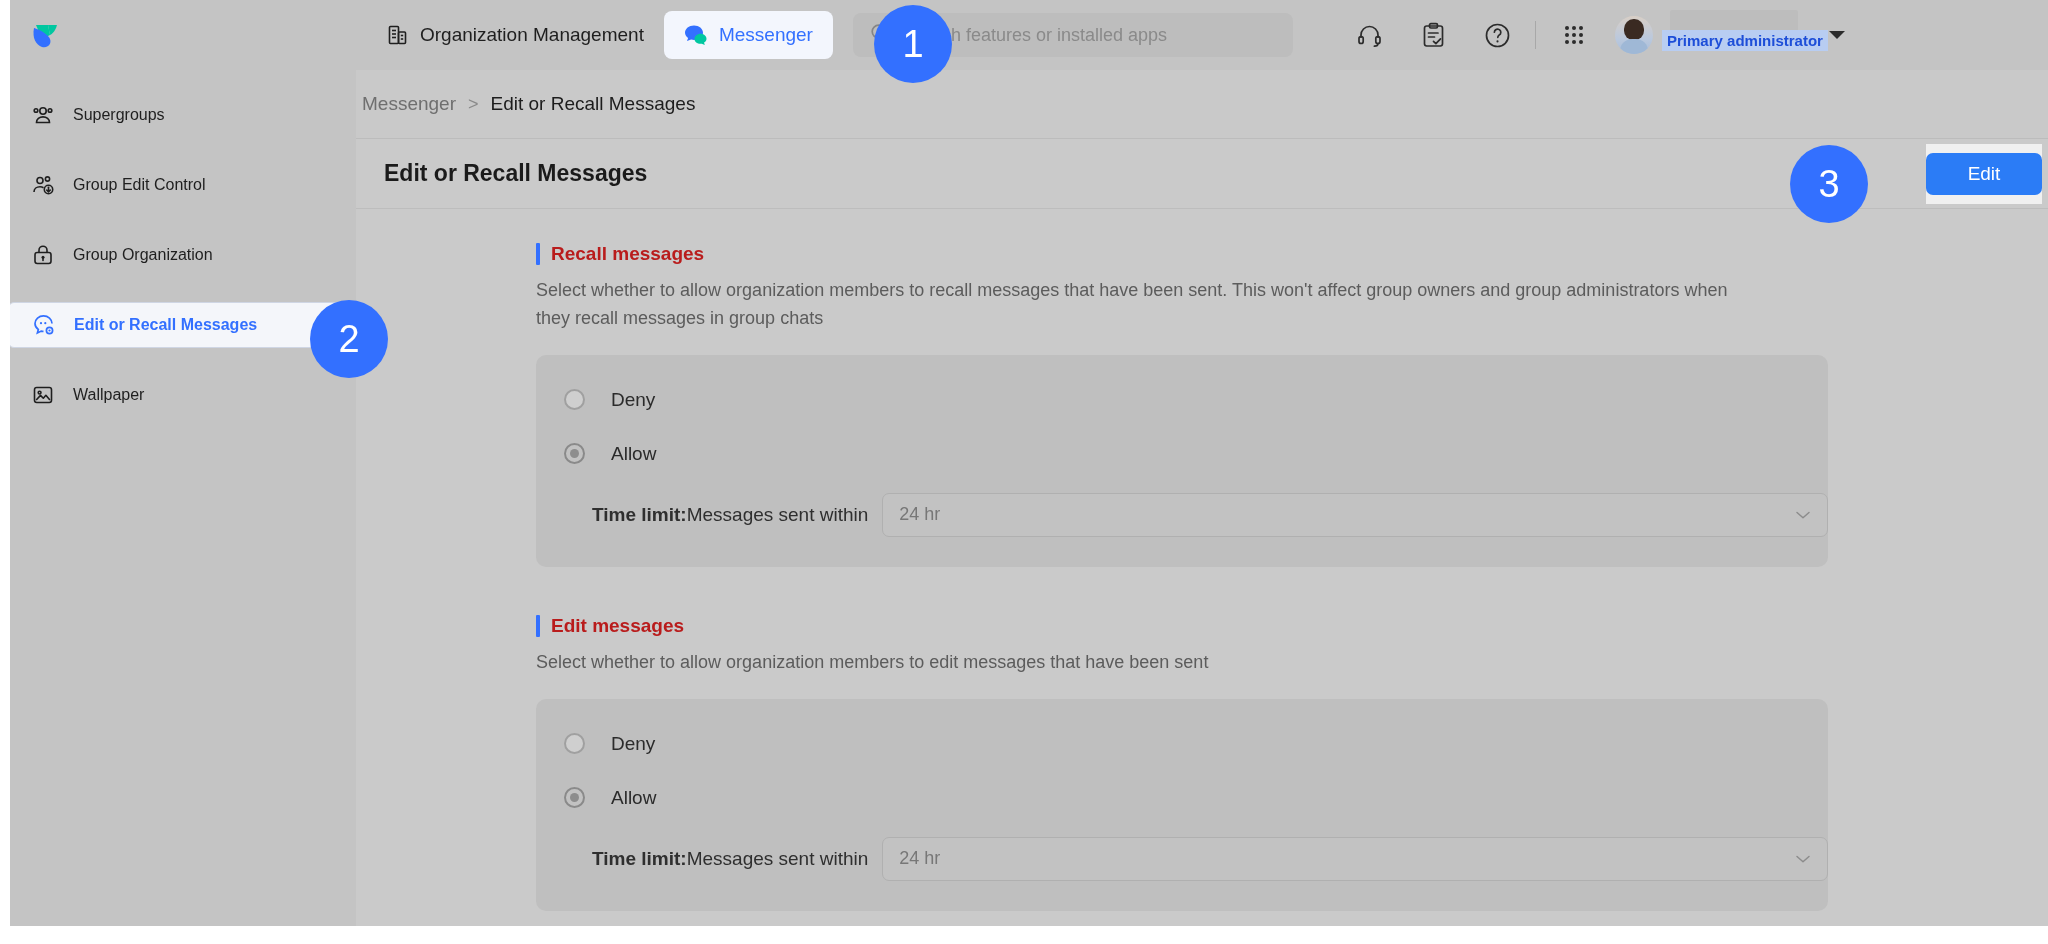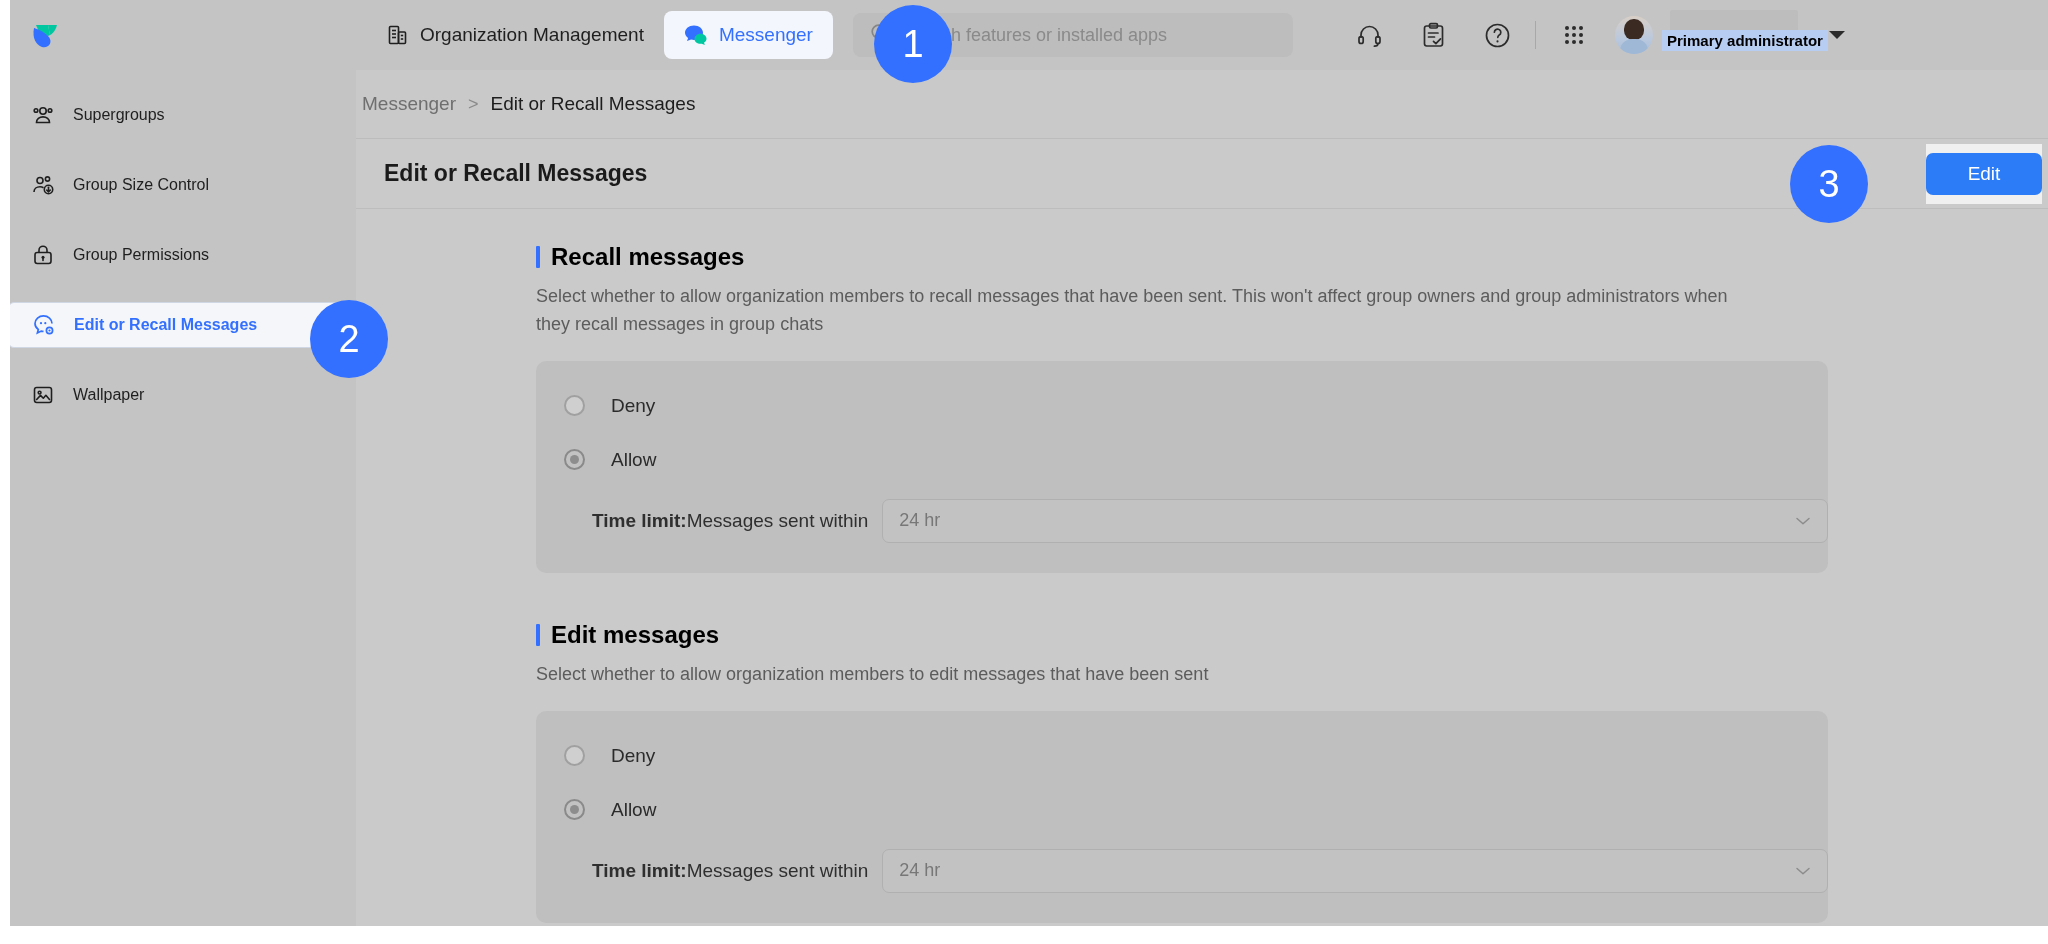--- a/index.html
+++ b/index.html
@@ -76,21 +76,21 @@
   }
   .user-chip-area {
     position: relative; width: 148px; height: 70px;
   }
   .user-redact {
     position: absolute; left: 8px; top: 10px;
     width: 128px; height: 29px; background: #bdbdbd; border-radius: 2px;
   }
   .user-role {
     position: absolute; left: 0px; top: 30px;
-    background: #b8cdf2; color: #000000;
+    background: #b8cdf2; color: #1d4ed8;
     font-size: 15px; font-weight: 700;
     padding: 2px 5px; white-space: nowrap;
   }
   .caret-btn { width: 54px; height: 70px; display:flex; align-items:center; justify-content:center; }
 
   
   .sidebar {
     position: absolute; top: 70px; left: 0;
     width: 356px; height: 874px;
     background: #c4c4c4;
@@ -156,21 +156,21 @@
     cursor: pointer;
   }
 
   .content { padding: 34px 0 0 180px; }
 
   .sec-title-row {
     display: flex; align-items: center; gap: 11px;
     margin-bottom: 12px;
   }
   .sec-bar { width: 4px; height: 22px; background: #3370ff; border-radius: 1px; }
-  .sec-title { font-size: 24px; font-weight: 700; color: #000000; }
+  .sec-title { font-size: 19px; font-weight: 700; color: #b91c1c; }
   .sec-desc {
     font-size: 18px; color: #5c5c5c; line-height: 1.55;
     max-width: 1200px; margin-bottom: 22px;
   }
   .opt-card {
     width: 1292px;
     background: #bfbfbf;
     border-radius: 10px;
     padding: 30px 0 30px 28px;
   }
@@ -366,33 +366,33 @@
     <span class="ico">
       <svg width="24" height="24" viewBox="0 0 24 24" fill="none" stroke="#1f1f1f" stroke-width="1.6">
         <circle cx="9" cy="7.5" r="3"></circle>
         <path d="M3 19c0-3.1 2.7-5.2 6-5.2 1.3 0 2.5.3 3.5.9"></path>
         <circle cx="16.5" cy="6" r="2.1"></circle>
         <circle cx="17.5" cy="16.5" r="4.2"></circle>
         <line x1="17.5" y1="14.3" x2="17.5" y2="18.7" stroke-linecap="round"></line>
         <path d="M15.8 17.1l1.7 1.7 1.7-1.7" stroke-linecap="round" stroke-linejoin="round"></path>
       </svg>
     </span>
-    <span>Group Size Control</span>
+    <span>Group Edit Control</span>
   </div>
 
   <div class="side-item">
     <span class="ico">
       <svg width="24" height="24" viewBox="0 0 24 24" fill="none" stroke="#1f1f1f" stroke-width="1.6">
         <rect x="4" y="9.5" width="16" height="11" rx="2.2"></rect>
         <path d="M8 9.5V7.2a4 4 0 018 0v2.3"></path>
         <circle cx="12" cy="14.3" r="1.5" fill="#1f1f1f" stroke="none"></circle>
         <line x1="12" y1="15.4" x2="12" y2="17.4" stroke-linecap="round"></line>
       </svg>
     </span>
-    <span>Group Permissions</span>
+    <span>Group Organization</span>
   </div>
 
   <div class="side-item active">
     <span class="ico">
       <svg width="24" height="24" viewBox="0 0 24 24" fill="none" stroke="#3370ff" stroke-width="1.7">
         <path d="M20 10.5c0-4.4-3.9-7.6-8.5-7.6S3 6.1 3 10.5c0 2.5 1.3 4.6 3.3 6l-.9 3.4 3.8-1.8c.7.14 1.5.2 2.3.2"></path>
         <circle cx="9" cy="10.2" r="1.1" fill="#3370ff" stroke="none"></circle>
         <circle cx="13.3" cy="10.2" r="1.1" fill="#3370ff" stroke="none"></circle>
         <circle cx="17.5" cy="17.5" r="3.1"></circle>
         <circle cx="17.5" cy="17.5" r="1.1" fill="#3370ff" stroke="none"></circle>

